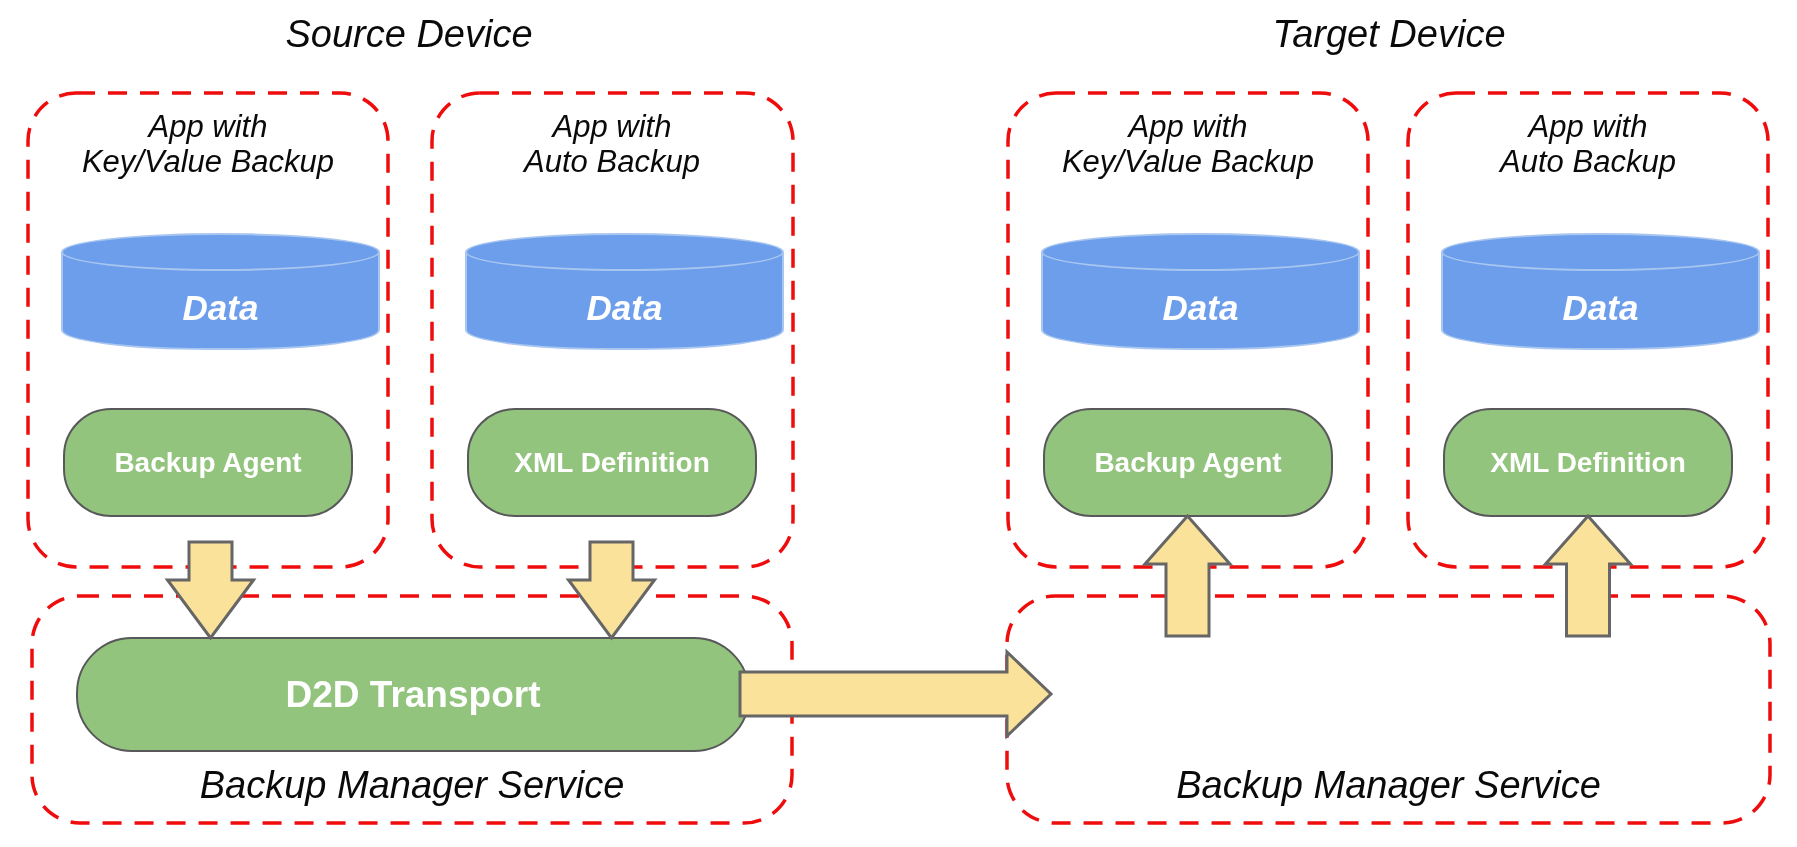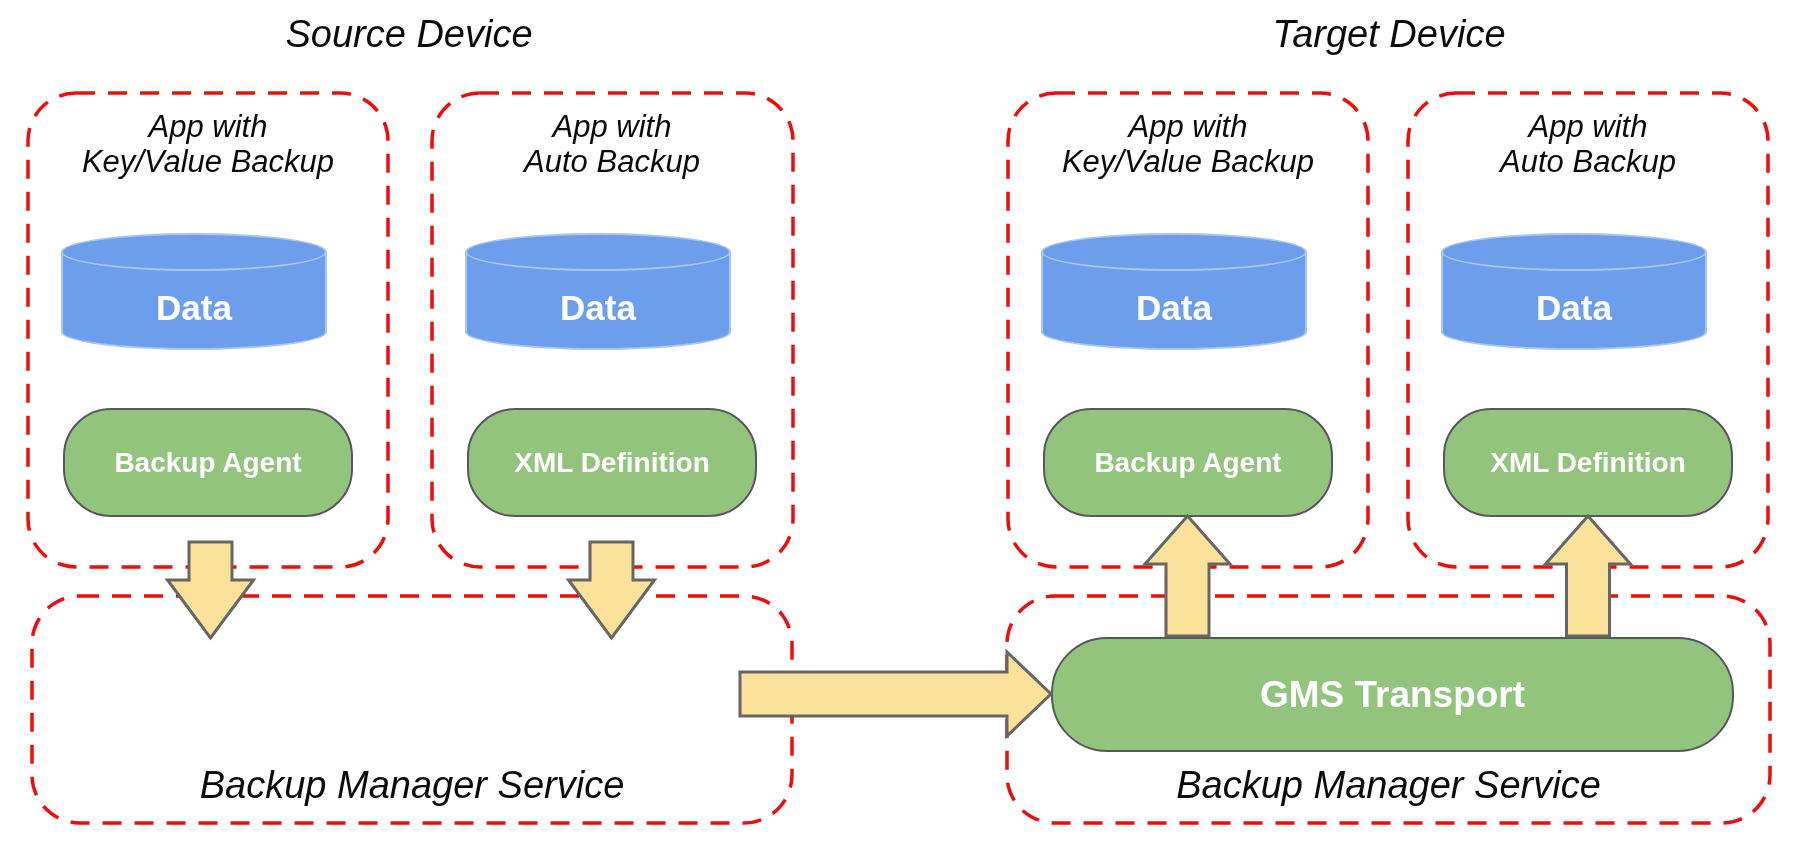--- a/index.html
+++ b/index.html
@@ -41,21 +41,21 @@
     z-index:2;
   }
   .app-label{
     position:absolute;left:0;right:0;top:16px;
     text-align:center;
     font-style:italic;
     font-size:31px;line-height:35px;
     color:var(--text-dark,#0a0a0a);
   }
   .cylinder{
-    position:absolute;left:33px;top:140px;width:266px;height:117px;
+    position:absolute;left:33px;top:140px;width:319px;height:117px;font-style:italic;
   }
   .cyl-body{
     position:absolute;left:0;right:0;top:19px;bottom:0;
     background:var(--cylinder-fill,#6d9eeb);
     border:2px solid var(--cylinder-stroke,#a8c6f0);
     border-top:none;
     border-radius:0 0 147px 147px / 0 0 20px 20px;
     box-sizing:border-box;
   }
   .cyl-top{
@@ -177,21 +177,21 @@
     </div>
     <div class="cylinder">
       <div class="cyl-body"></div>
       <div class="cyl-top"></div>
       <div class="cyl-label">Data</div>
     </div>
     <div class="component">XML Definition</div>
   </div>
 
   <div class="service-box left">
+    <div class="transport">D2D Transport</div>
     <div class="service-label">Backup Manager Service</div>
   </div>
 
   <div class="service-box right">
-    <div class="transport">GMS Transport</div>
     <div class="service-label">Backup Manager Service</div>
   </div>
 
 </div>
 
 </body></html>

